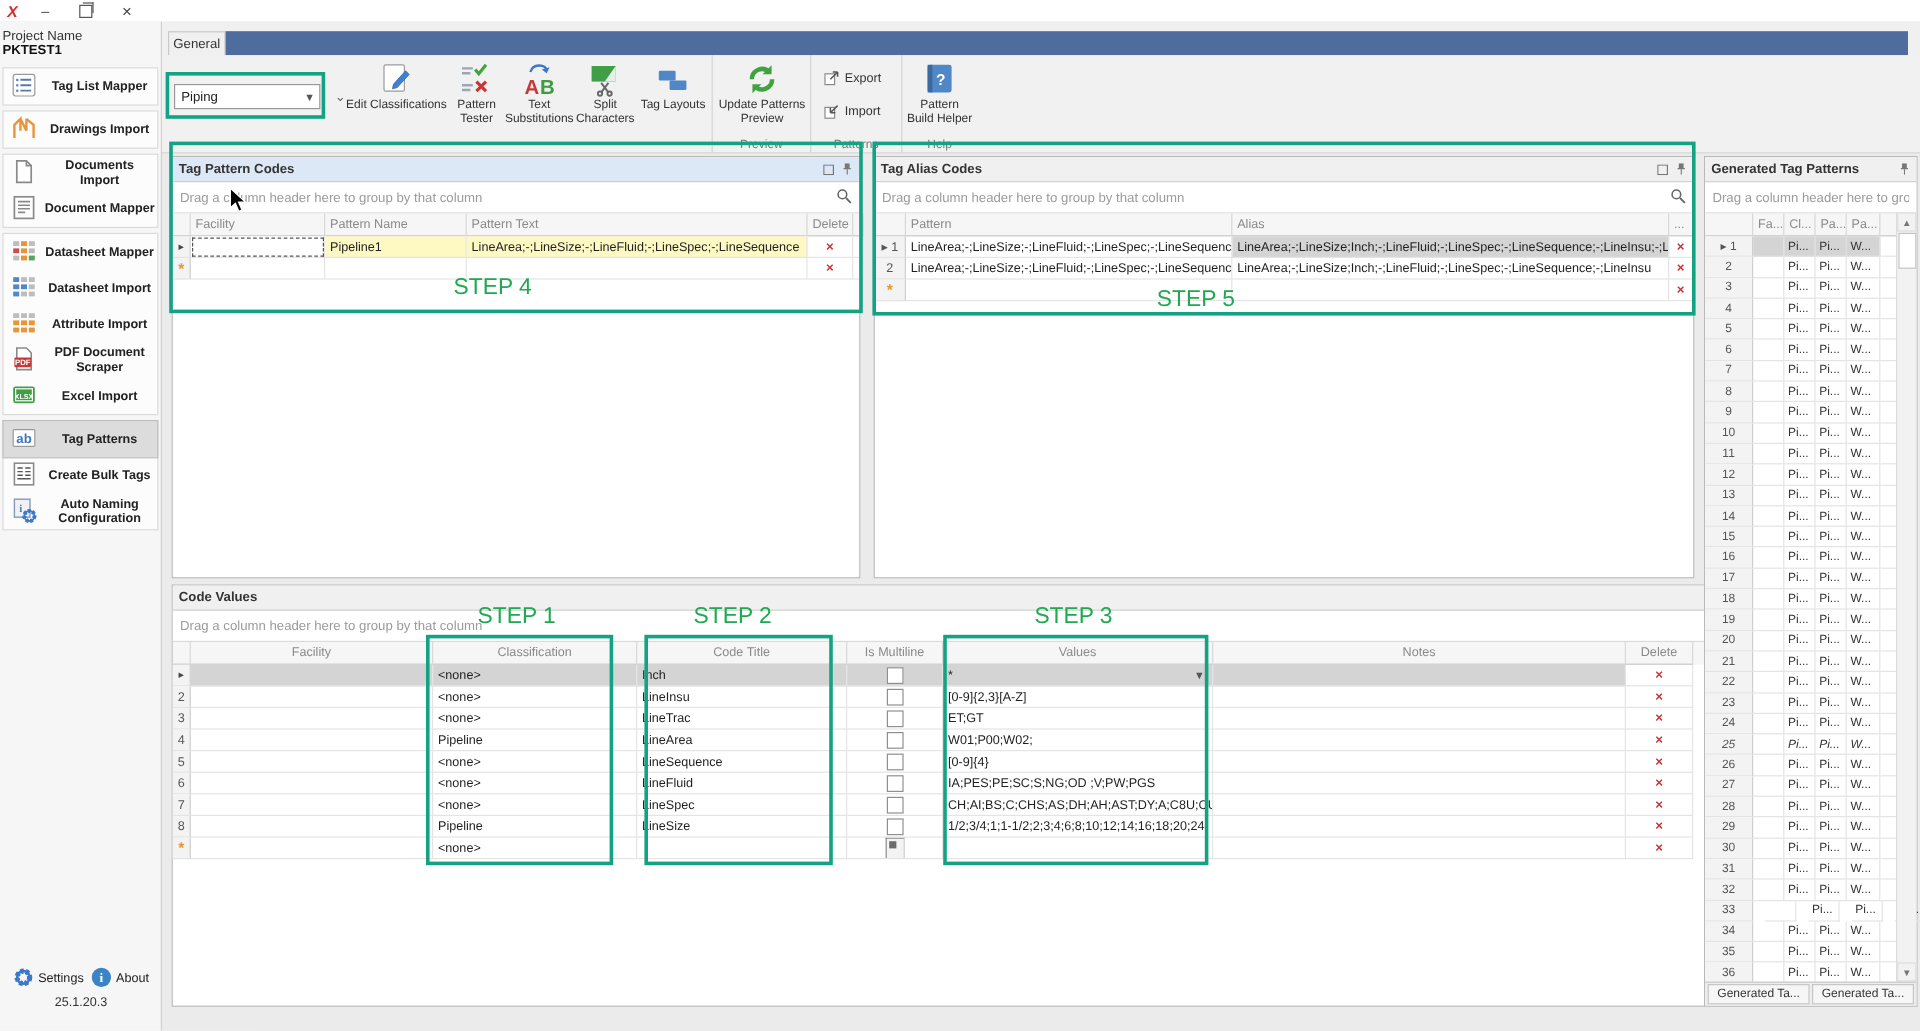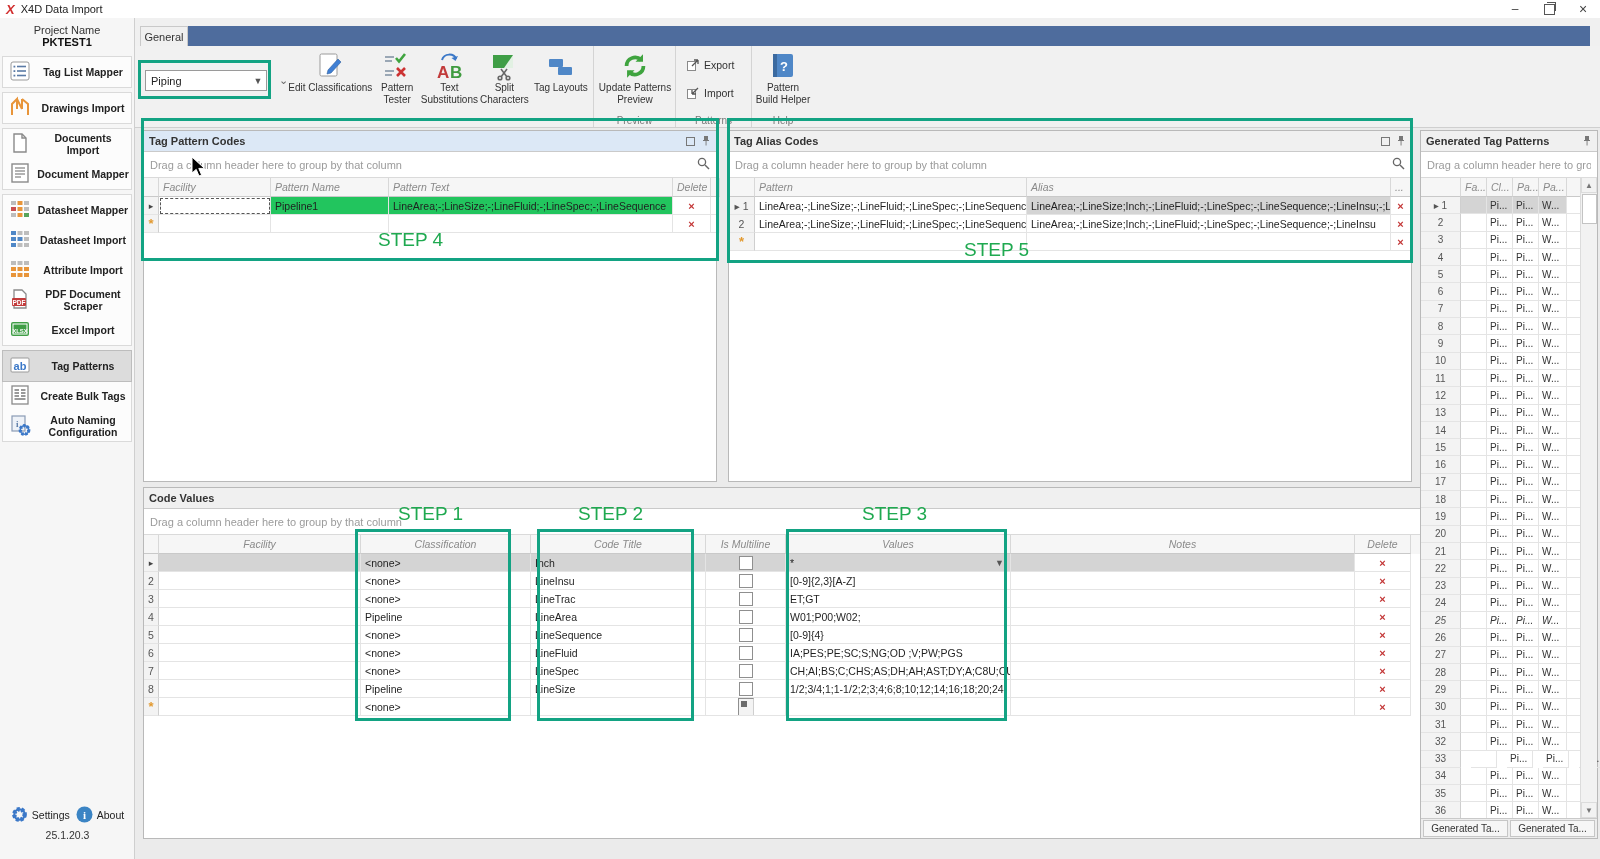--- a/index.html
+++ b/index.html
@@ -11,21 +11,21 @@
   .titlebar{position:absolute;top:0;left:0;width:1600px;height:18px;background:#ffffff;border-bottom:1px solid #e3e3e3;
             display:flex;align-items:center;font-size:11px;color:#222;}
   .tb-logo{font-weight:bold;font-style:italic;color:#d12f2f;font-size:13px;margin:0 6px 0 6px;}
   .tb-title{flex:1;}
   .tb-btn{width:34px;height:17px;display:flex;align-items:center;justify-content:center;color:#444;font-size:12px;}
   .tb-restore{width:9px;height:9px;border:1px solid #555;position:relative;background:#fff;}
   .tb-restore:before{content:"";position:absolute;left:2px;top:-3px;width:8px;height:8px;border:1px solid #555;border-bottom:none;border-left:none;}
 
   
   .sidebar{position:absolute;top:18px;left:0;width:135px;height:841px;background:#f6f6f6;border-right:1px solid #cfcfcf;box-sizing:border-box;}
-  .proj{padding:6px 2px 8px 2px;text-align:center;}
+  .proj{padding:6px 2px 8px 2px;text-align:left;}
   .proj-label{font-size:11px;color:#333;}
   .proj-name{font-size:11px;font-weight:bold;color:#111;}
   .side-group{border:1px solid #dadada;background:#fcfcfc;margin:0 2px 4px 2px;}
   .side-item{display:flex;align-items:center;gap:5px;padding:3px 2px 3px 5px;min-height:30px;box-sizing:border-box;cursor:default;}
   .side-item.sel{background:#dcdcdc;outline:1px solid #bdbdbd;}
   .side-item .lbl{font-size:10.5px;font-weight:bold;color:#222;line-height:1.15;flex:1;text-align:center;}
   .side-icon{width:24px;height:24px;flex:0 0 24px;display:flex;align-items:flex-start;justify-content:center;}
   .side-footer{position:absolute;bottom:18px;left:0;width:135px;text-align:center;}
   .foot-row{display:flex;align-items:center;justify-content:center;gap:6px;margin-bottom:6px;}
   .foot-item{display:flex;align-items:center;gap:4px;font-size:10.5px;color:#222;}
@@ -55,26 +55,26 @@
   .content{position:absolute;left:0;top:110px;width:1465px;height:731px;background:#ebebeb;}
   .panel{position:absolute;background:#fff;border:1px solid #b9b9b9;box-sizing:border-box;}
   .panel-header{height:20px;display:flex;align-items:center;padding:0 5px;font-size:11px;font-weight:bold;color:#333;
                 background:#f0f0f0;border-bottom:1px solid #cacaca;}
   .panel-header.active{background:#dce8f6;}
   .ph-title{flex:1;}
   .ph-ico{margin-left:6px;display:flex;align-items:center;}
   .hint-bar{height:25px;display:flex;align-items:center;padding:0 6px;font-size:11px;color:#9b9b9b;background:#fff;border-bottom:1px solid #dadada;}
   .hint-bar .txt{flex:1;white-space:nowrap;overflow:hidden;}
   .grid-hdr{display:grid;background:#f6f6f6;color:#8a8a8a;font-size:10.5px;}
-  .grid-hdr .hc{border-right:1px solid #d8d8d8;border-bottom:1px solid #c9c9c9;padding:3px 4px 2px 4px;white-space:nowrap;overflow:hidden;box-sizing:border-box;height:19px;font-style:italic;}
+  .grid-hdr .hc{border-right:1px solid #d8d8d8;border-bottom:1px solid #c9c9c9;padding:3px 4px 2px 4px;white-space:nowrap;overflow:hidden;box-sizing:border-box;height:19px;}
   .grid-hdr .hc.center{text-align:center;}
   .grid-row{display:grid;font-size:10.5px;color:#1f1f1f;background:#fff;}
   .grid-row .c{border-right:1px solid #e4e4e4;border-bottom:1px solid #e4e4e4;padding:2px 4px;white-space:nowrap;overflow:hidden;box-sizing:border-box;height:18px;display:flex;align-items:center;}
   .grid-row .ind{background:#f3f3f3;border-right:1px solid #cfcfcf;color:#555;justify-content:center;padding:2px 1px;}
-  .c.blue{background:#22c55e;}
+  .c.blue{background:#fef9c3;}
   .c.gray{background:#d4d4d4;}
   .c.focuscell{outline:1px dashed #555;outline-offset:-2px;background:#fff;}
   .c.del{justify-content:center;color:#c33636;font-weight:bold;font-size:11px;}
   .c.star{color:#e2992f;font-weight:bold;font-size:13px;}
   .c.arrow{color:#444;font-size:9px;}
   .chk{width:12px;height:12px;border:1px solid #8f8f8f;background:#fff;margin:0 auto;position:relative;}
   .chk.ind:before{content:"";position:absolute;left:2px;top:2px;width:6px;height:6px;background:#6b6b6b;}
   .valcombo{display:flex;align-items:center;width:100%;}
   .valcombo .v{flex:1;}
   .valcombo .a{color:#555;font-size:9px;padding-right:2px;}
@@ -93,21 +93,20 @@
   .ann-label{position:absolute;font-size:19px;color:#1fa950;font-family:"Liberation Sans","DejaVu Sans",sans-serif;}
   .cursor{position:absolute;z-index:60;}
 </style>
 </head>
 <body>
 
 <div class="app">
 
   <div class="titlebar">
     <span class="tb-logo">X</span>
-    <span class="tb-title">X4D Data Import</span>
     <span class="tb-btn">–</span>
     <span class="tb-btn">
         <span class="tb-restore"></span>
       </span>
     <span class="tb-btn" style="font-size:14px;">×</span>
   </div>
 
   <div class="sidebar">
     <div class="proj">
       <div class="proj-label">Project Name</div>

